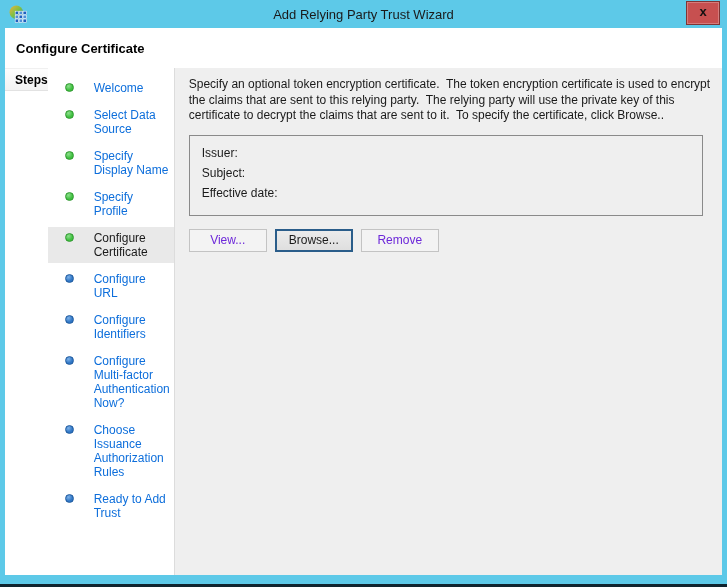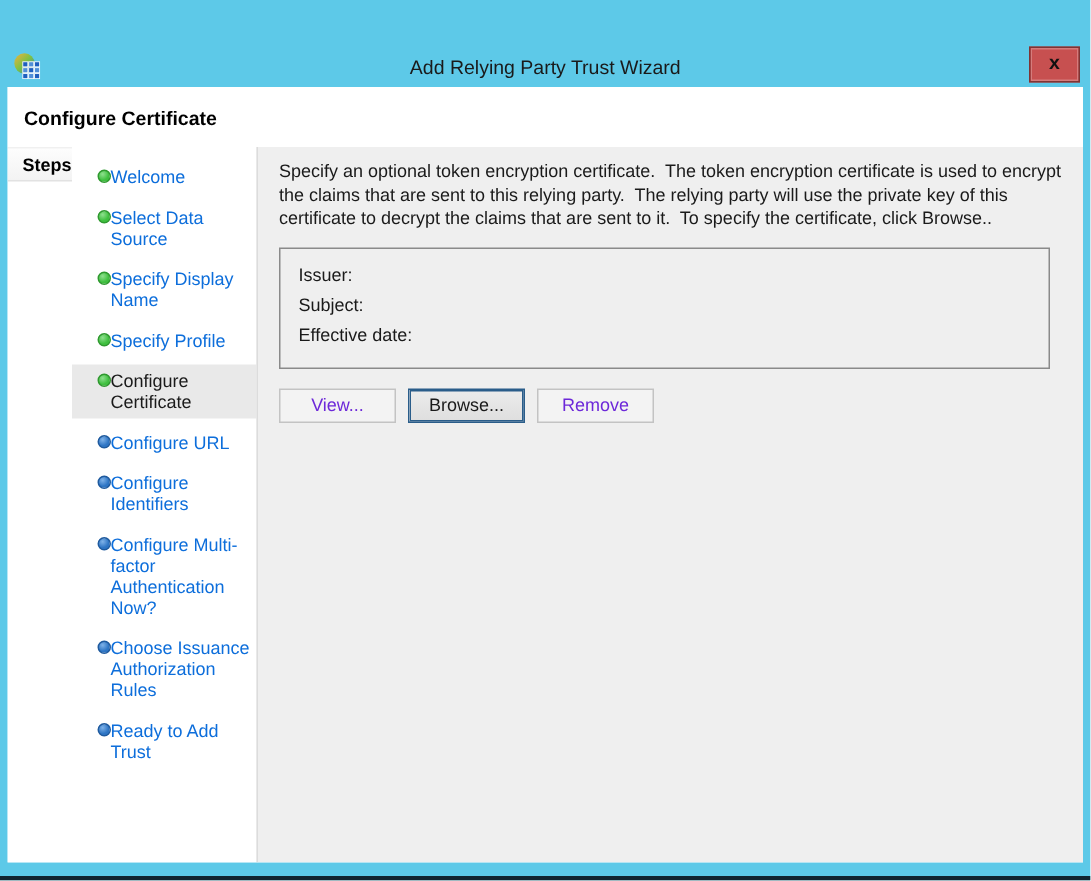--- a/index.html
+++ b/index.html
@@ -18,21 +18,20 @@
     display: flex;
     flex-direction: column;
   }
   
   .titlebar {
     height: 28px;
     flex: 0 0 28px;
     display: flex;
     align-items: center;
     position: relative;
-    margin-top: 30px;
   }
   .app-icon { width: 18px; height: 18px; margin-left: 4px; flex: 0 0 auto; }
   .window-title {
     position: absolute;
     left: 0; right: 0;
     text-align: center;
     font-size: 13px;
     color: #1a1a1a;
   }
   .close-btn {
@@ -85,21 +84,21 @@
     border-bottom: 1px solid #e2e2e2;
   }
   .steps-list { list-style: none; padding-top: 9px; }
   .step {
     display: flex;
     align-items: flex-start;
     padding: 4px 4px 4px 17px;
     margin-bottom: 5px;
     line-height: 14px;
   }
-  .step .lbl { color: #0d6edb; padding-left: 0; }
+  .step .lbl { color: #0d6edb; padding-left: 20px; }
   .step.current { background: #e9e9e9; }
   .step.current .lbl { color: #1a1a1a; }
   .bullet {
     flex: 0 0 9px;
     width: 9px; height: 9px;
     border-radius: 50%;
     margin-top: 2px;
   }
   .bullet.green { background: radial-gradient(circle at 35% 30%, #8fe08f, #3fbf3f 60%); border: 1px solid #2f992f; }
   .bullet.blue  { background: radial-gradient(circle at 35% 30%, #7fb2e8, #2e75c4 60%); border: 1px solid #1f5a9e; }

